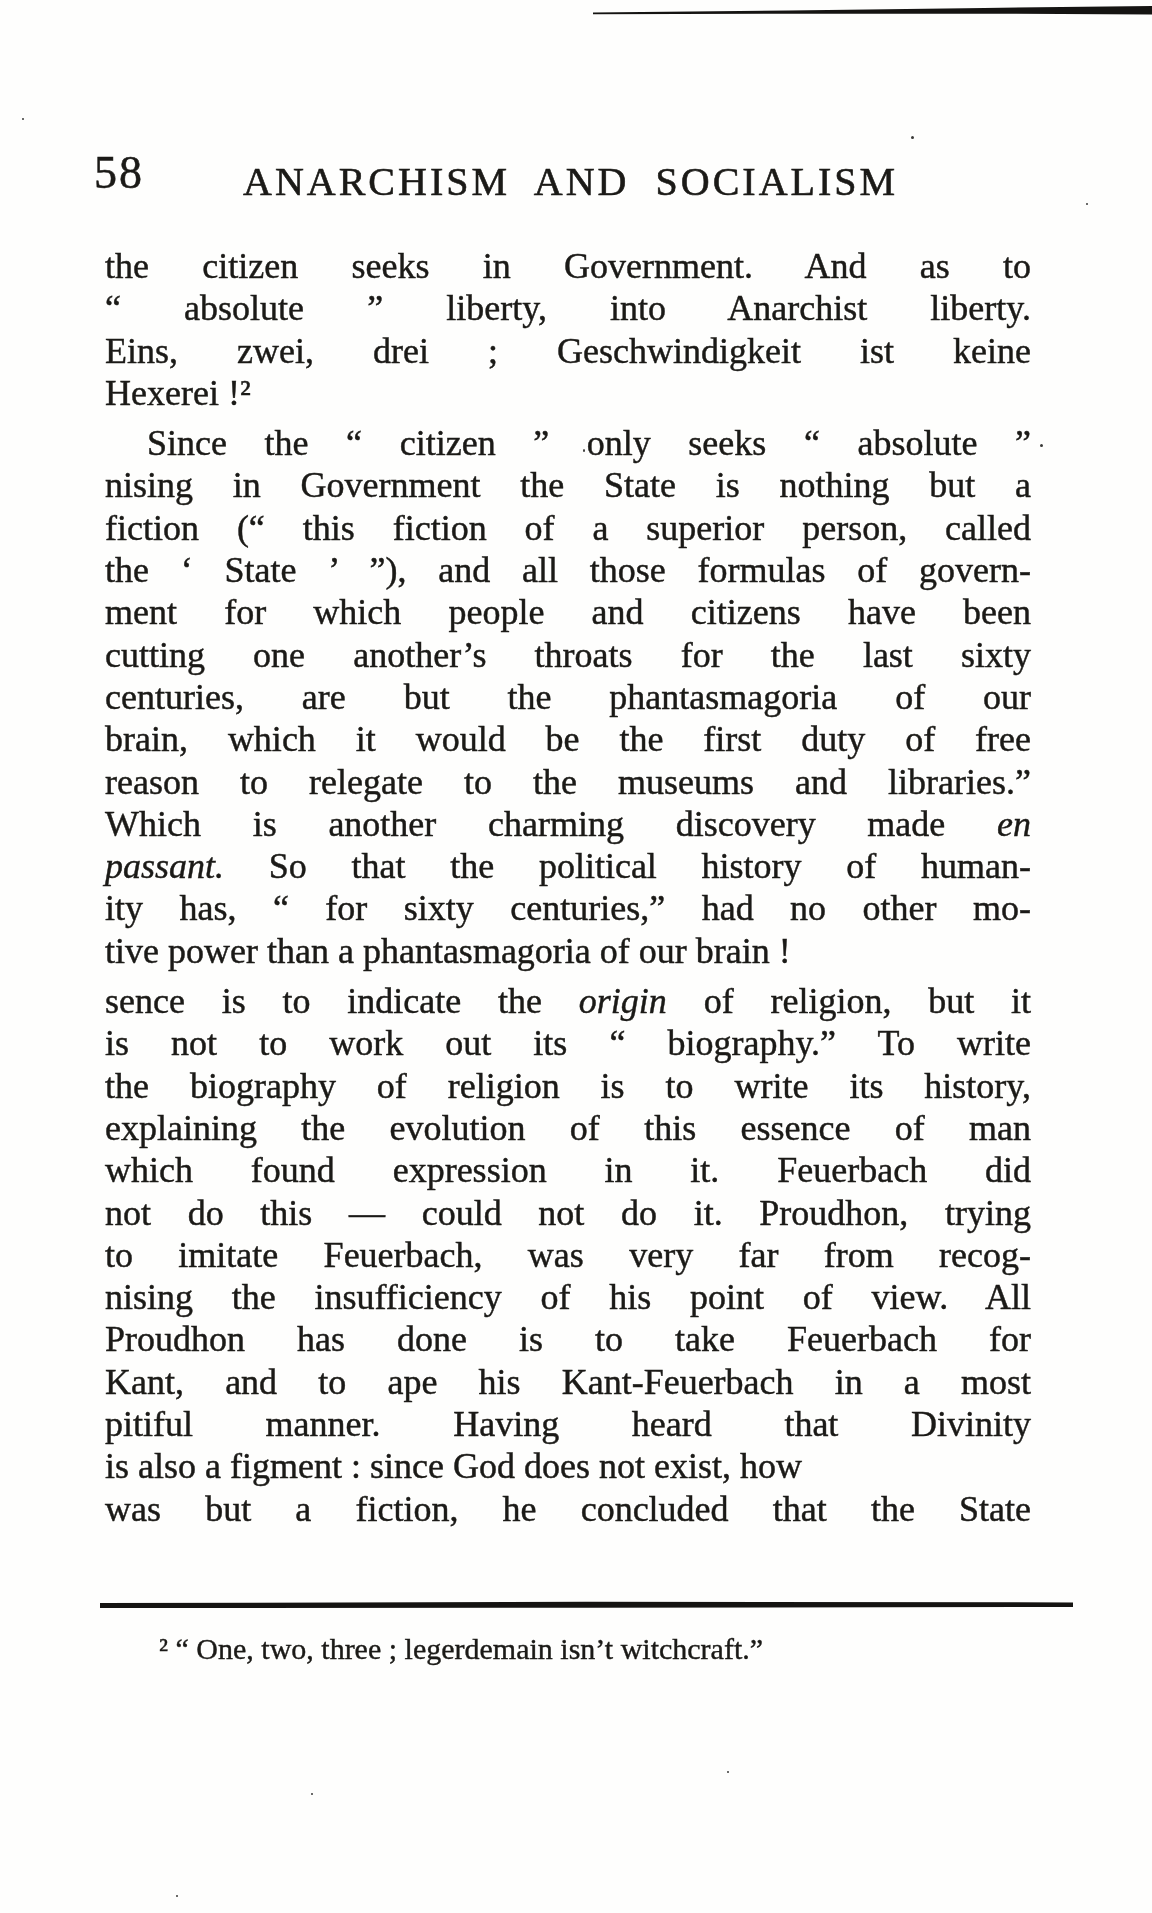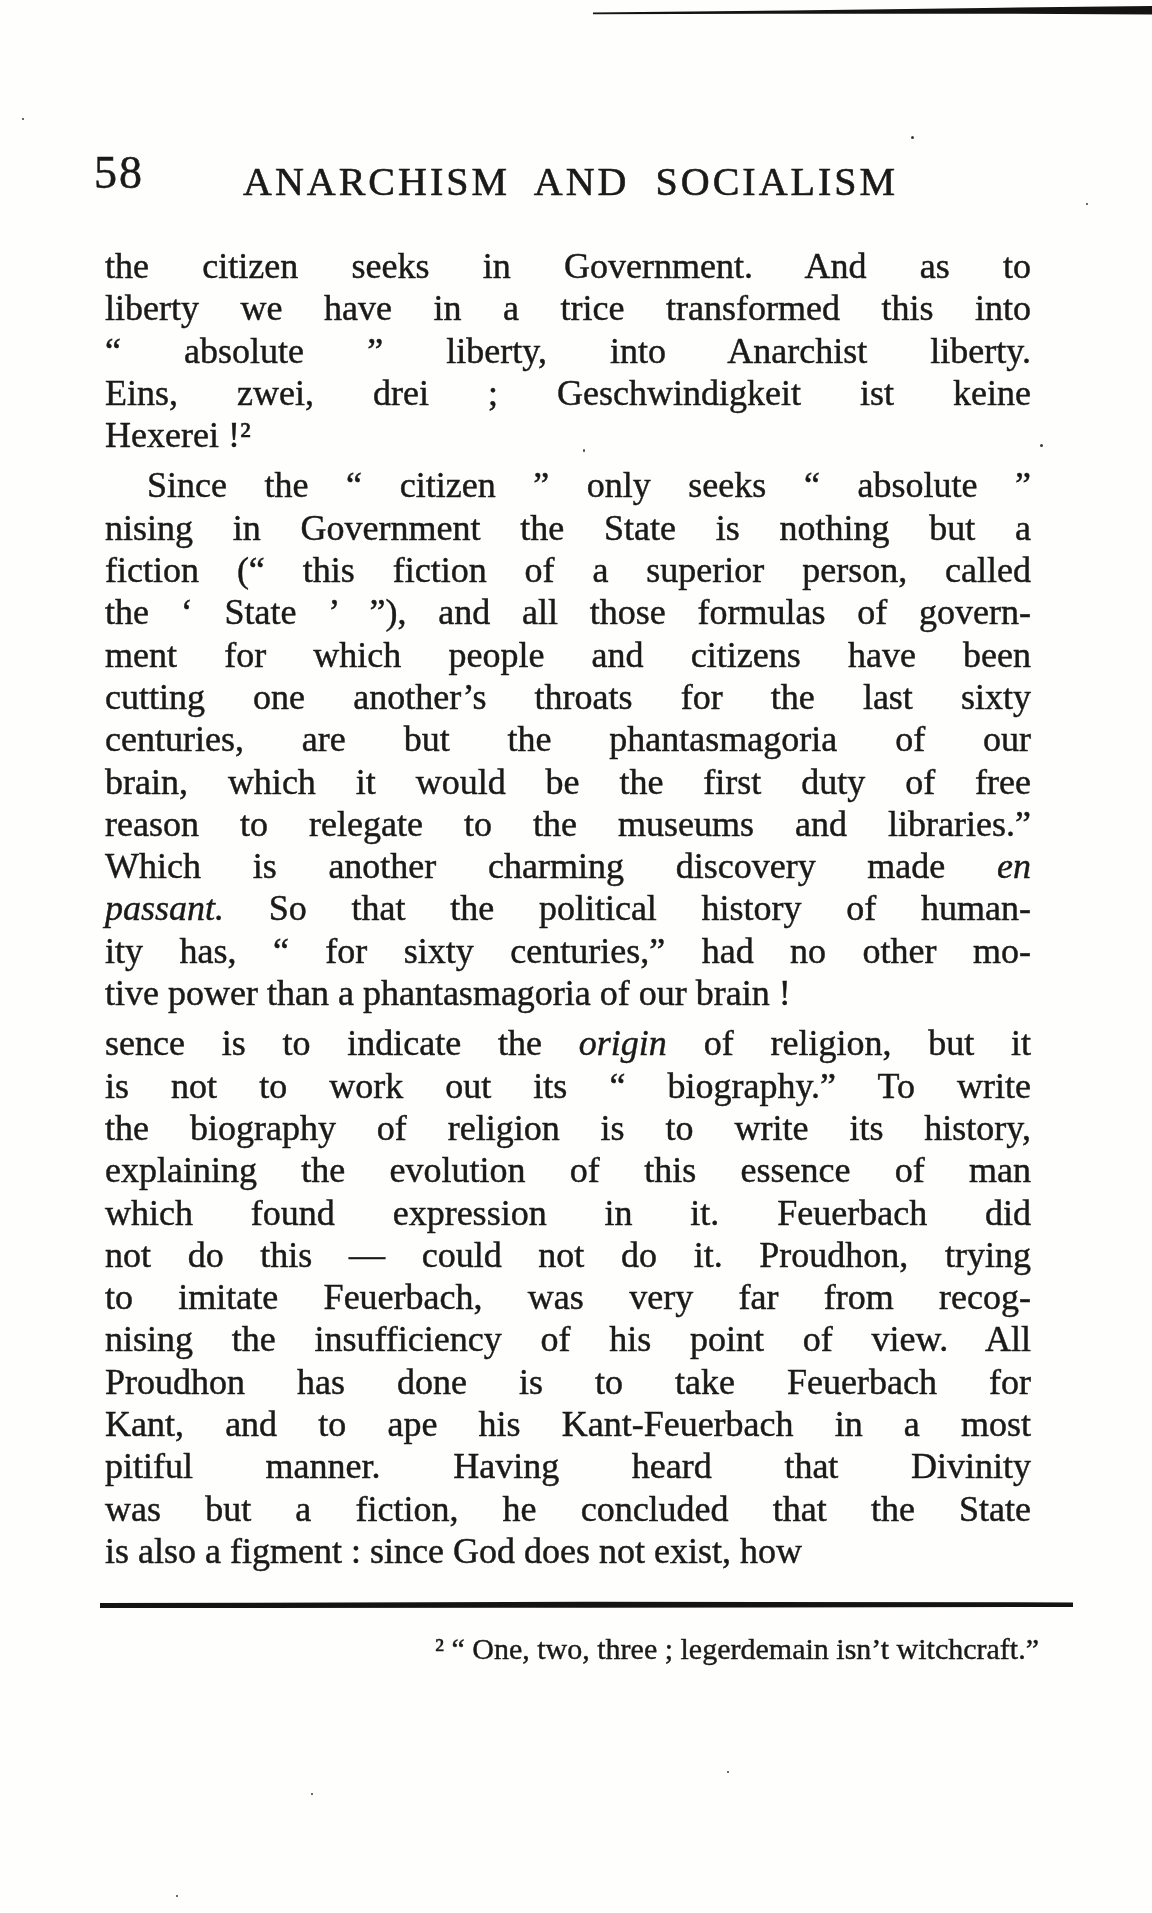--- a/index.html
+++ b/index.html
@@ -62,41 +62,39 @@
     background: #151412;
     clip-path: polygon(0 30%, 50% 10%, 100% 20%, 100% 85%, 50% 95%, 0 100%);
   }
   .footnote {
     position: absolute;
     top: 1627px; left: 97px;
     width: 942px;
     font-size: 30px;
     line-height: 44px;
     text-indent: 62px;
-    text-align: right;
     -webkit-text-stroke: 0.4px;
   }
   .speck { position: absolute; background: #3a3a38; border-radius: 50%; }
 </style>
 </head>
 <body>
 
 <div class="page">
 
   <div class="top-rule"></div>
 
   <div class="header">
     <span class="page-number">58</span>
     <span class="running-title">ANARCHISM AND SOCIALISM</span>
   </div>
 
   <div class="body-text">
       <div class="paragraph">
         <div class="line">the citizen seeks in Government.  And as to</div>
-        <div class="line">liberty we have in a trice transformed this into</div>
         <div class="line">“ absolute ” liberty, into Anarchist liberty.</div>
         <div class="line">Eins, zwei, drei ; Geschwindigkeit ist keine</div>
         <div class="line para-end">Hexerei !²</div>
       </div>
       <div class="paragraph">
         <div class="line indent">Since the “ citizen ” only seeks “ absolute ”</div>
         <div class="line">nising in Government the State is nothing but a</div>
         <div class="line">fiction (“ this fiction of a superior person, called</div>
         <div class="line">the ‘ State ’ ”), and all those formulas of govern-</div>
         <div class="line">ment for which people and citizens have been</div>
@@ -114,22 +112,22 @@
         <div class="line">is not to work out its “ biography.”  To write</div>
         <div class="line">the biography of religion is to write its history,</div>
         <div class="line">explaining the evolution of this essence of man</div>
         <div class="line">which found expression in it.  Feuerbach did</div>
         <div class="line">not do this — could not do it.  Proudhon, trying</div>
         <div class="line">to imitate Feuerbach, was very far from recog-</div>
         <div class="line">nising the insufficiency of his point of view.  All</div>
         <div class="line">Proudhon has done is to take Feuerbach for</div>
         <div class="line">Kant, and to ape his Kant-Feuerbach in a most</div>
         <div class="line">pitiful manner.  Having heard that Divinity</div>
+        <div class="line para-end">is also a figment : since God does not exist, how</div>
         <div class="line">was but a fiction, he concluded that the State</div>
-        <div class="line para-end">is also a figment : since God does not exist, how</div>
       </div>
     </div>
 
   <div class="footnote-rule"></div>
 
   <div class="footnote">² “ One, two, three ; legerdemain isn’t witchcraft.”</div>
 
   <div class="speck" style="left:911px;top:136px;width:3px;height:3px;"></div>
   <div class="speck" style="left:1086px;top:203px;width:2px;height:2px;"></div>
   <div class="speck" style="left:583px;top:449px;width:2px;height:3px;"></div>

